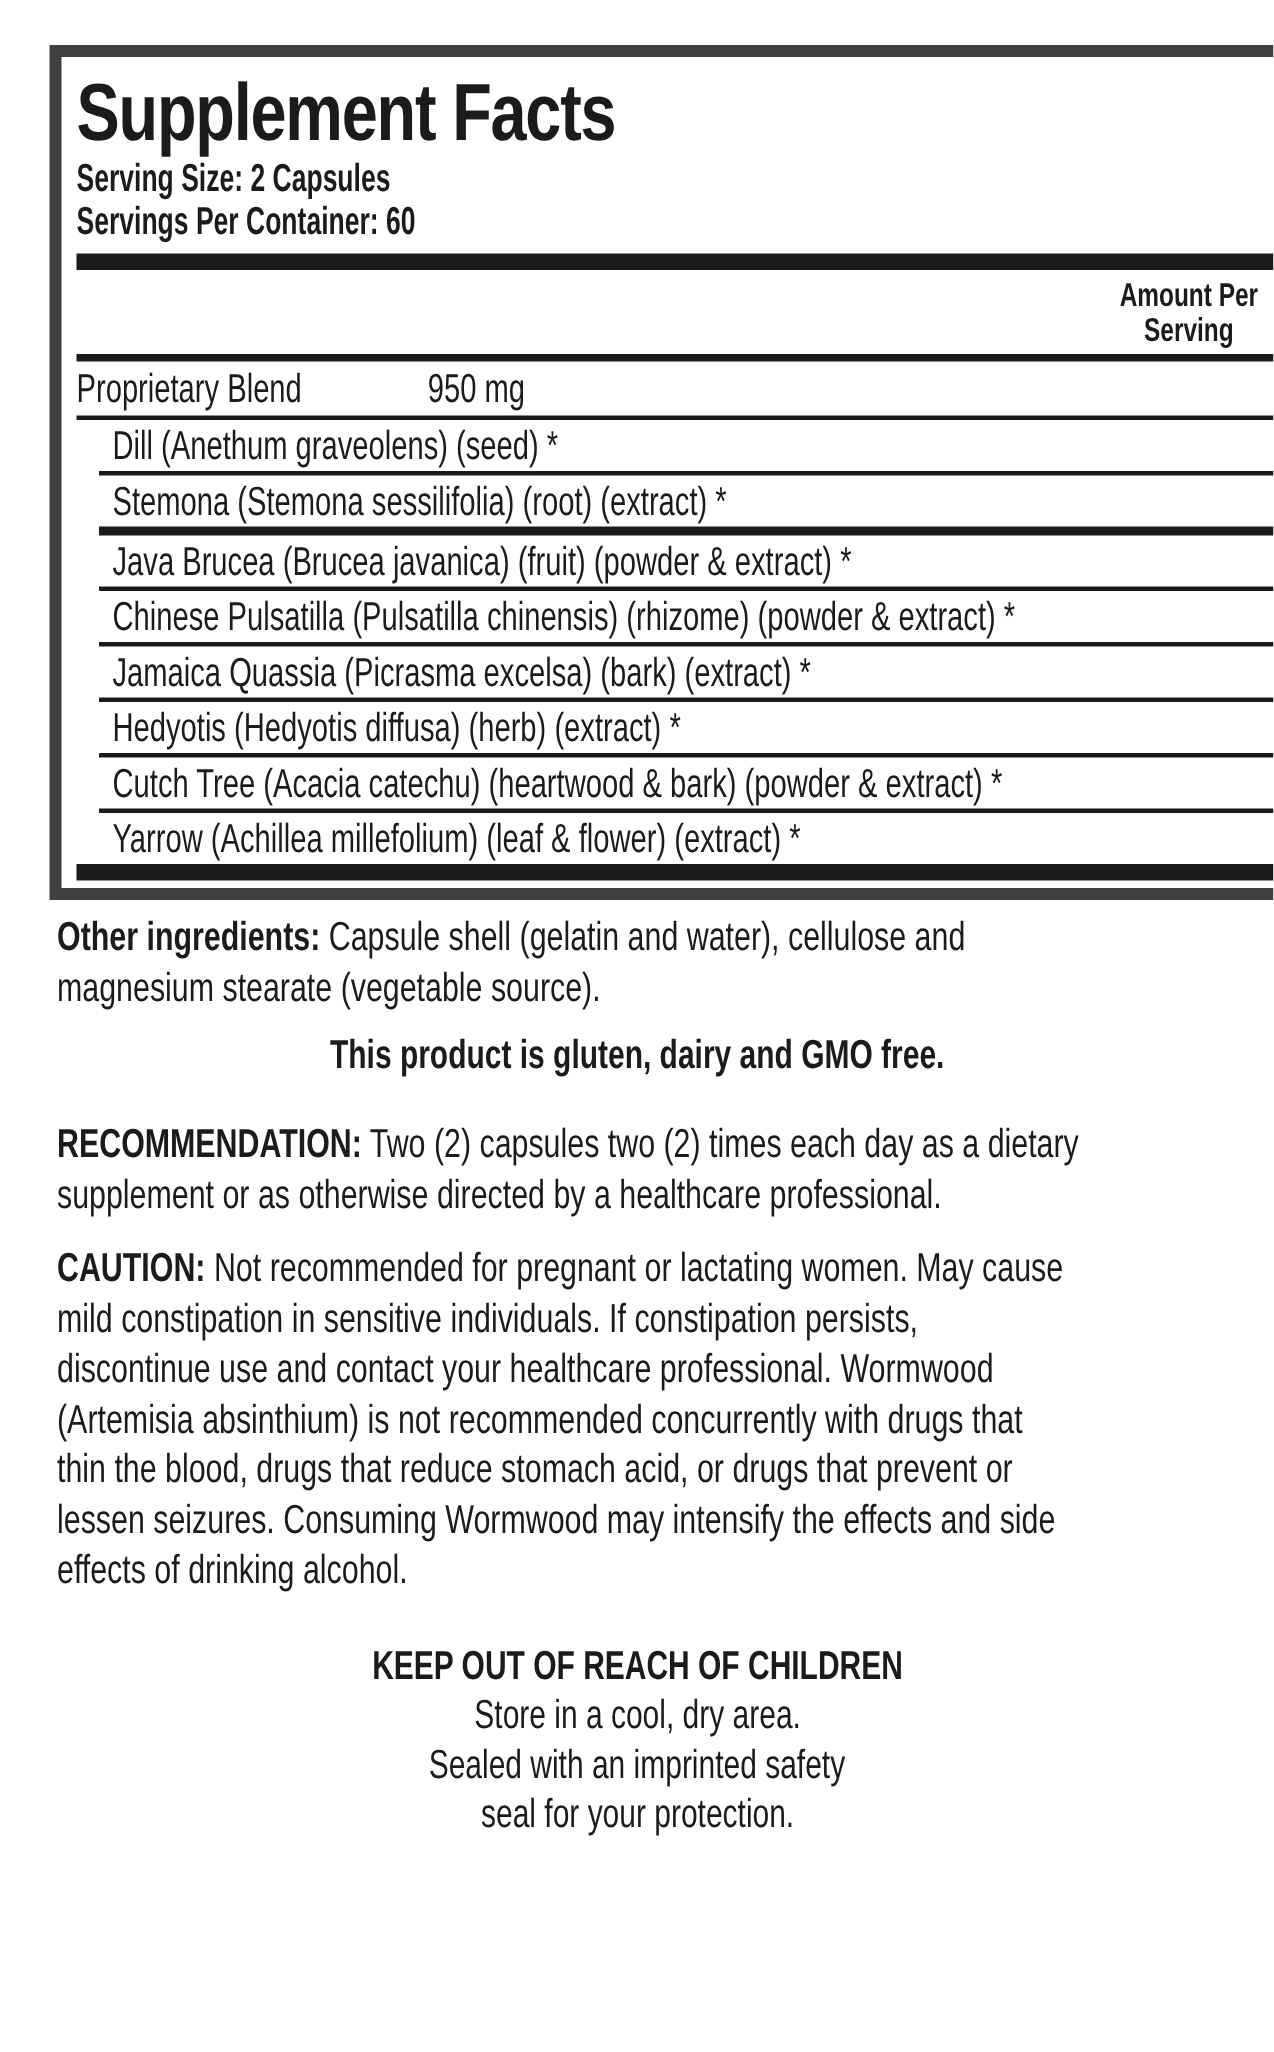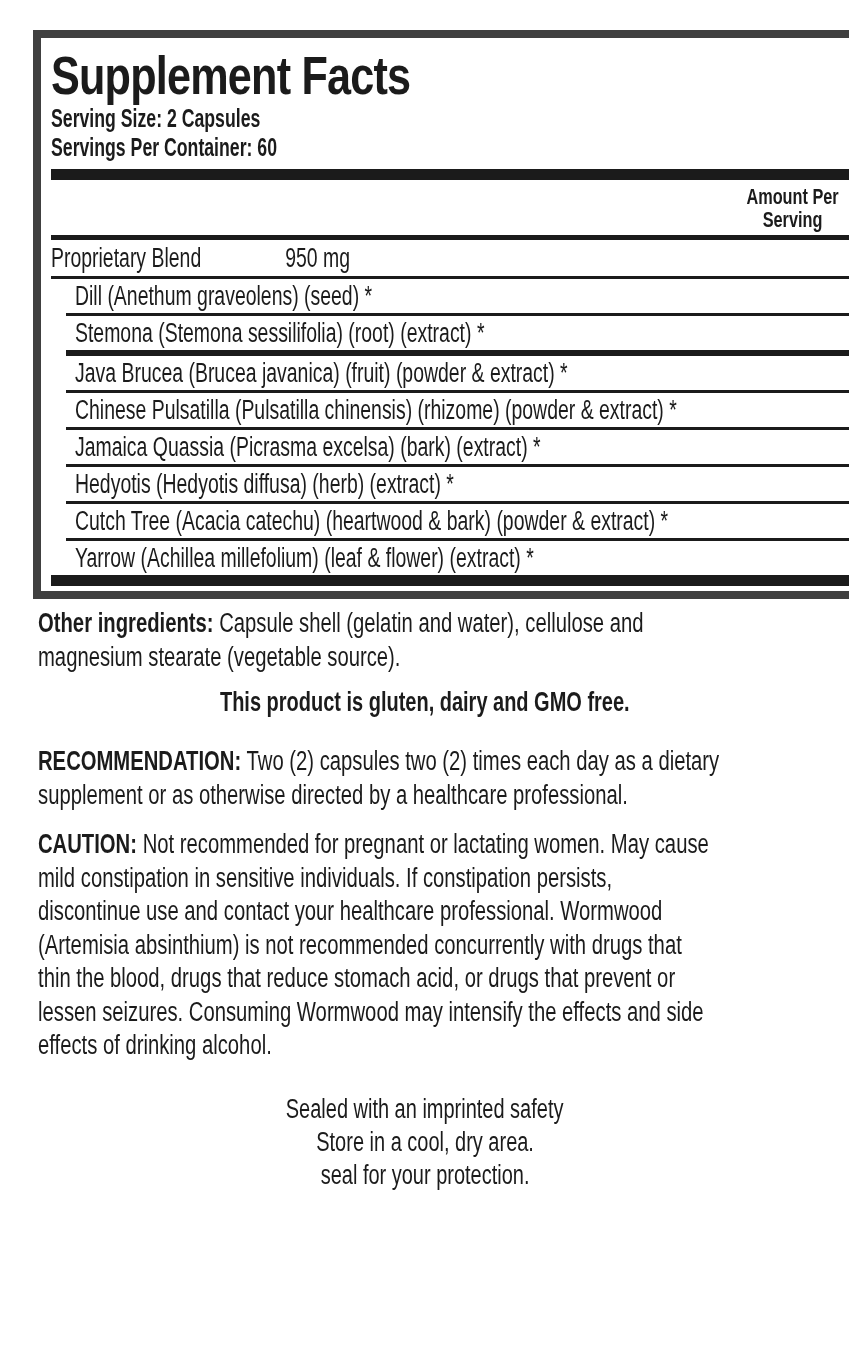--- a/index.html
+++ b/index.html
@@ -141,19 +141,20 @@
 
   <p class="copy copy-caution"><b>CAUTION:</b> <span>Not recommended for pregnant or lactating women. May cause
 mild constipation in sensitive individuals. If constipation persists,
 discontinue use and contact your healthcare professional. Wormwood
 (Artemisia absinthium) is not recommended concurrently with drugs that
 thin the blood, drugs that reduce stomach acid, or drugs that prevent or
 lessen seizures. Consuming Wormwood may intensify the effects and side
 effects of drinking alcohol.</span></p>
 
   <div class="center-col keep-block">
+    <div><span class="cxc keep-heading">KEEP OUT OF REACH OF CHILDREN</span></div>
+    <div><span class="cxc">Store in a cool, dry area.</span></div>
     <div><span class="cxc">Sealed with an imprinted safety</span></div>
-    <div><span class="cxc">Store in a cool, dry area.</span></div>
     <div><span class="cxc">seal for your protection.</span></div>
   </div>
 
 
 </div>
 
 </body></html>

